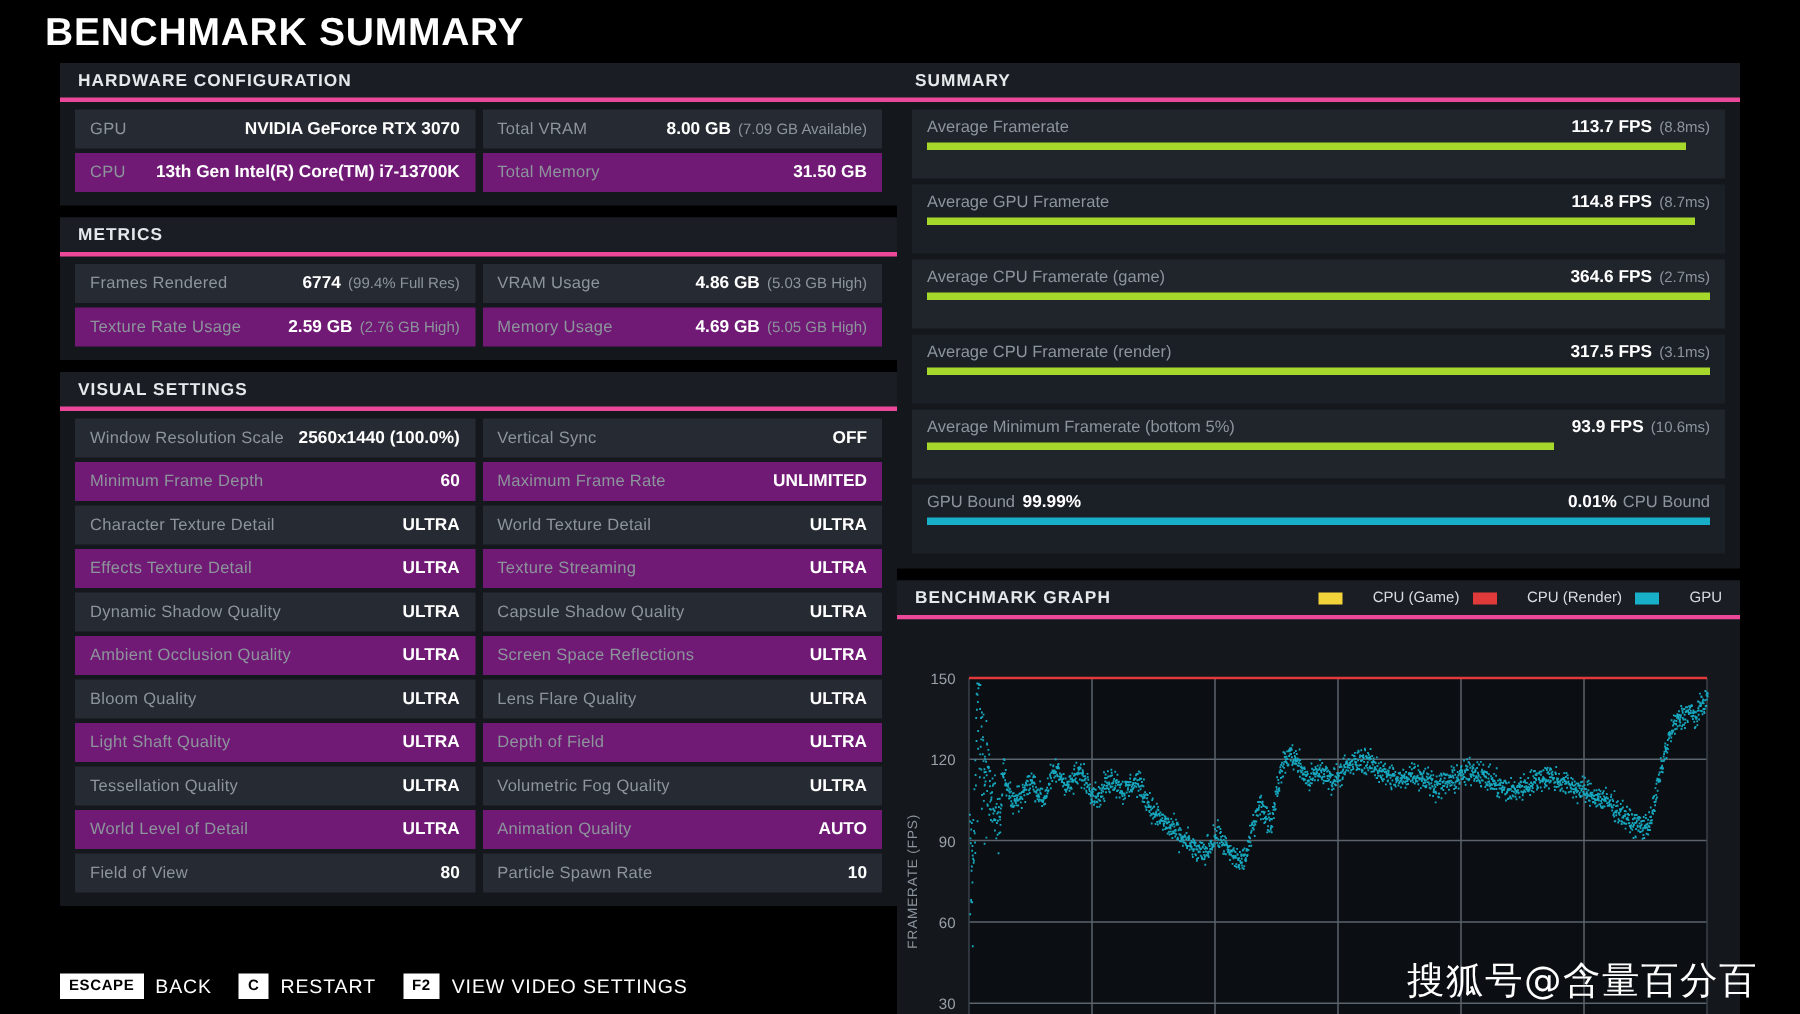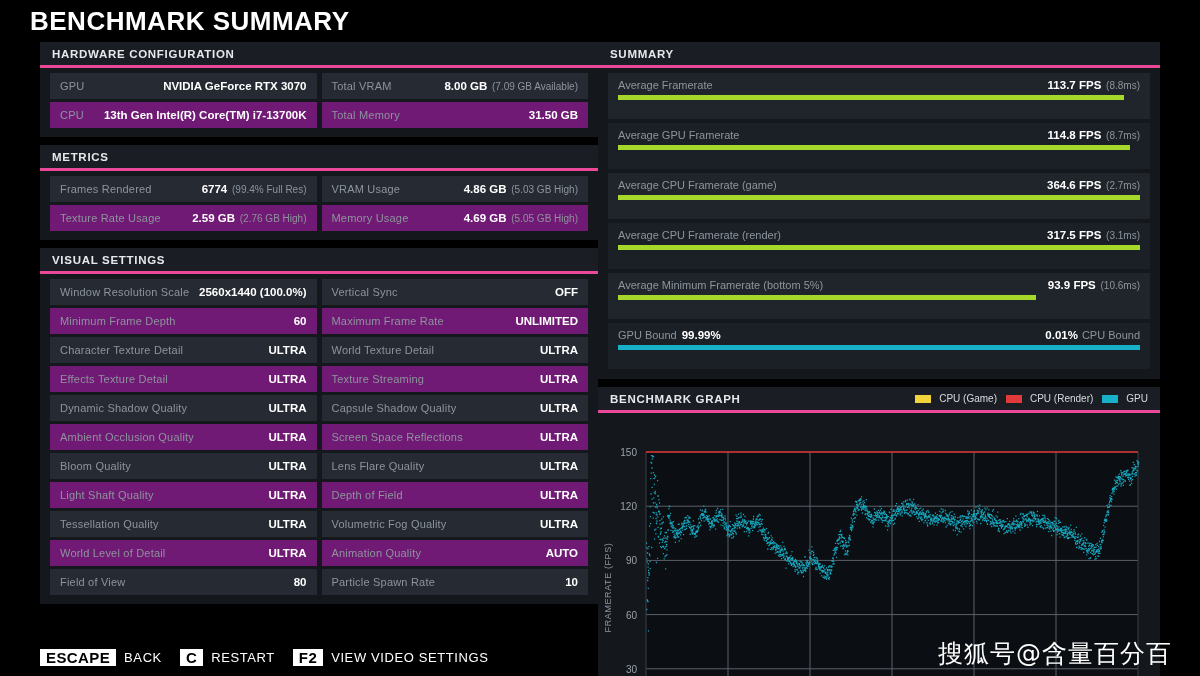--- a/index.html
+++ b/index.html
@@ -56,29 +56,29 @@
   .bar-label .strong { color: #ffffff; font-weight: bold; margin-left: 5px; font-size: 11.5px; }
   .bar-val { font-size: 11.5px; color: #ffffff; font-weight: bold; }
   .bar-val .sub { color: #8d949c; font-weight: normal; font-size: 10px; margin-left: 2px; }
   .bar-val .lead { color: #8d949c; font-weight: normal; margin-left: 4px; font-size: 11px; }
   .bar-track { height: 5px; background: transparent; margin-top: 2px; margin-bottom: 3px; }
   .bar-fill { height: 5px; }
 
   
   .graph-wrap { position: relative; height: 356px; background: #14181d; padding: 0; }
   .legend { display: flex; align-items: center; gap: 9px; }
-  .legend-item { display: flex; align-items: center; gap: 8px; justify-content: center; }
+  .legend-item { display: flex; align-items: center; gap: 20px; justify-content: center; }
   .legend-sw { width: 16px; height: 8px; display: inline-block; }
   .legend-text { font-size: 10px; color: #d7dbdf; }
   .plot-area { position: absolute; left: 0; top: 27px; width: 562px; height: 329px; }
 
   
   .footer { position: absolute; left: 40px; bottom: 8px; display: flex; align-items: center; gap: 8px; height: 22px; }
   .key-cap {
-    background: #ffffff; color: #000000; font-size: 15px; font-weight: bold;
+    background: #ffffff; color: #000000; font-size: 10px; font-weight: bold;
     padding: 2px 6px; letter-spacing: 0.4px; line-height: 13px;
   }
   .key-act { color: #ffffff; font-size: 13px; letter-spacing: 0.6px; margin-right: 10px; }
   .watermark {
     position: absolute; right: 8px; bottom: 6px;
     font-size: 25px; color: #ffffff; letter-spacing: 1px;
     font-family: "DejaVu Sans", sans-serif;
   }
 </style>
 </head>

